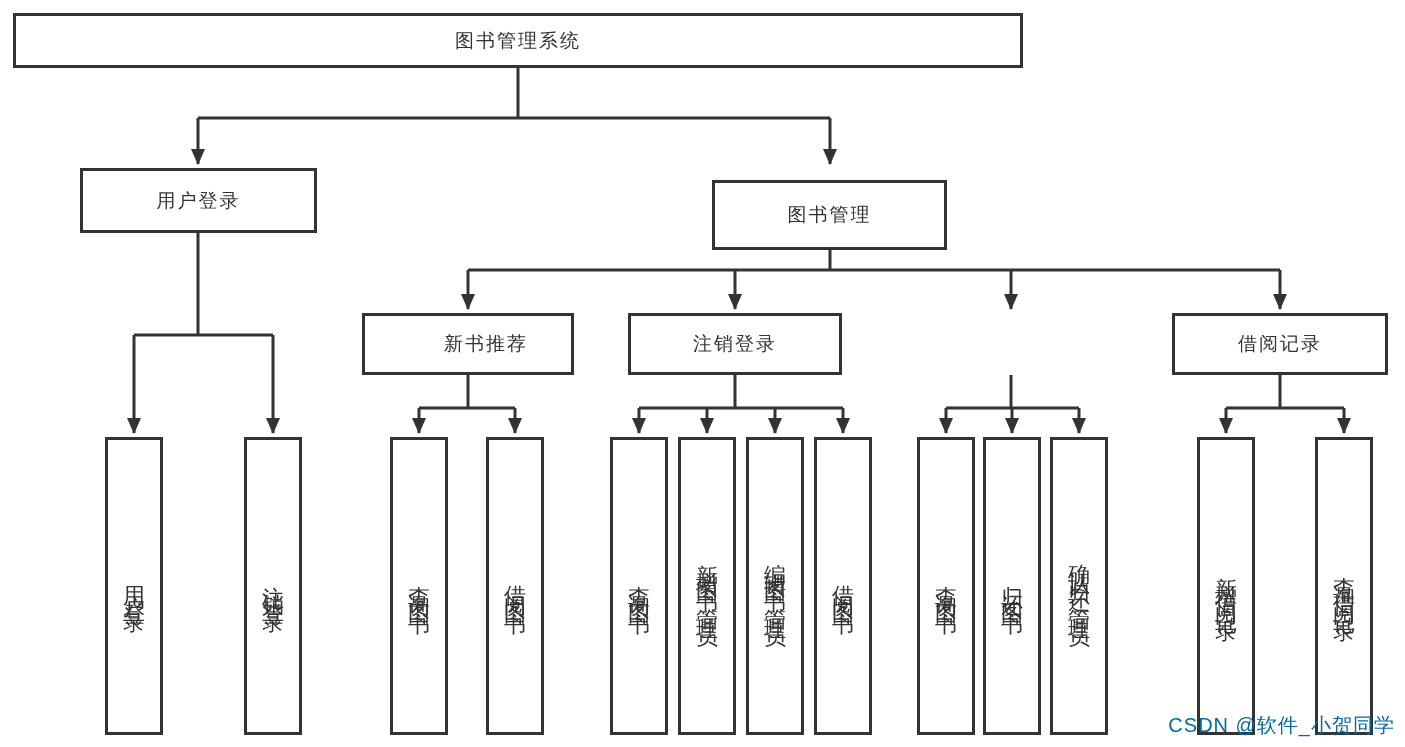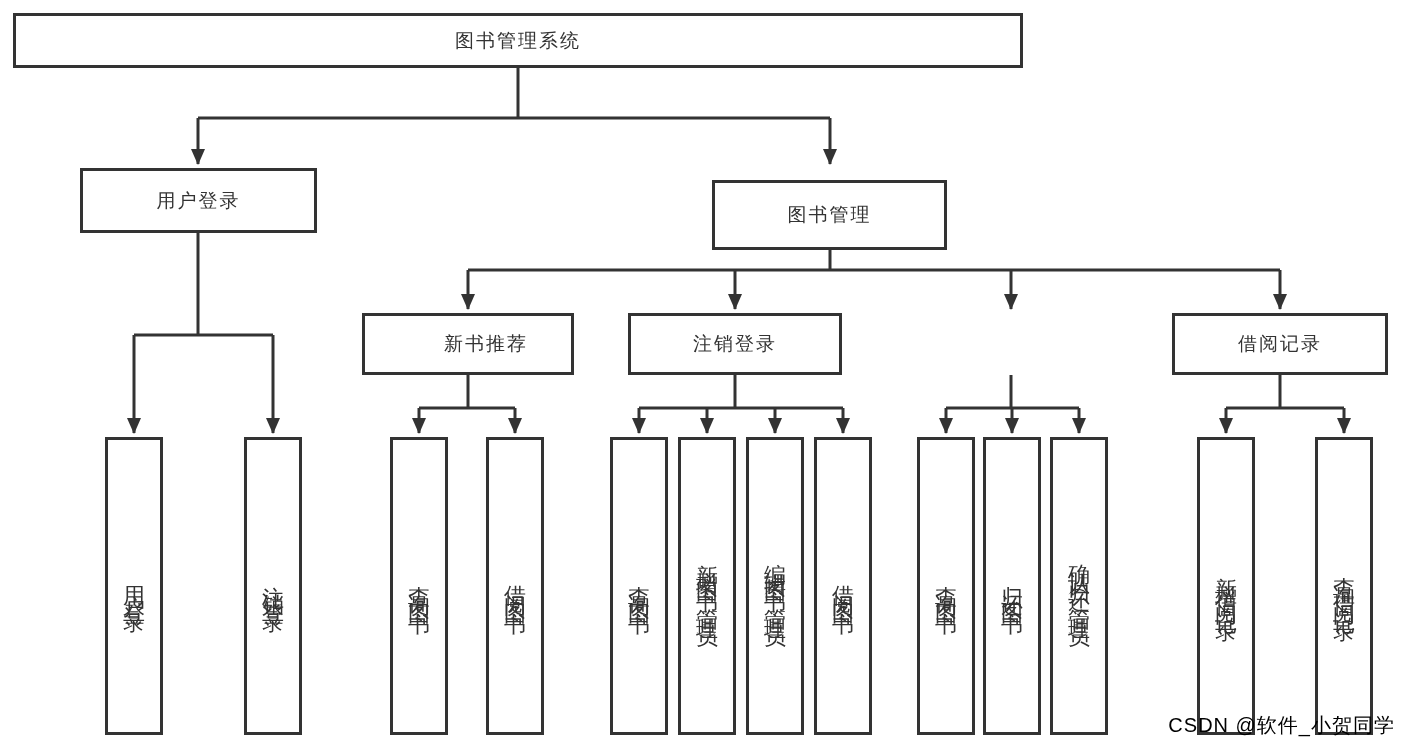--- a/index.html
+++ b/index.html
@@ -26,21 +26,21 @@
   .n-current  {left:902px; top:313px; width:218px; height:62px;}
   .n-records  {left:1172px;top:313px; width:216px; height:62px;}
   
   .leaf{top:437px;width:58px;height:298px;}
   .l1a{left:105px;} .l1b{left:244px;}
   .l2a{left:390px;} .l2b{left:486px;}
   .l3a{left:610px;} .l3b{left:678px;} .l3c{left:746px;} .l3d{left:814px;}
   .l4a{left:917px;} .l4b{left:983px;} .l4c{left:1050px;}
   .l5a{left:1197px;} .l5b{left:1315px;}
   .watermark{
-    position:absolute;right:10px;bottom:8px;color:#000000;font-size:20px;
+    position:absolute;right:10px;bottom:8px;color:#0369a1;font-size:20px;
     letter-spacing:1px;white-space:nowrap;z-index:5;
   }
 </style>
 </head>
 <body>
 
 <div id="stage">
 
   <svg id="wires" viewBox="0 0 1405 747" xmlns="http://www.w3.org/2000/svg" aria-hidden="true">
     <defs>

